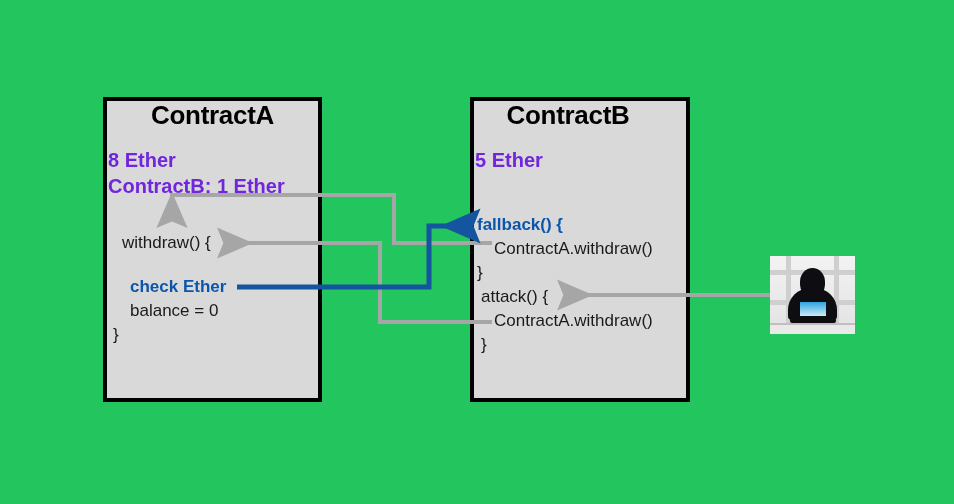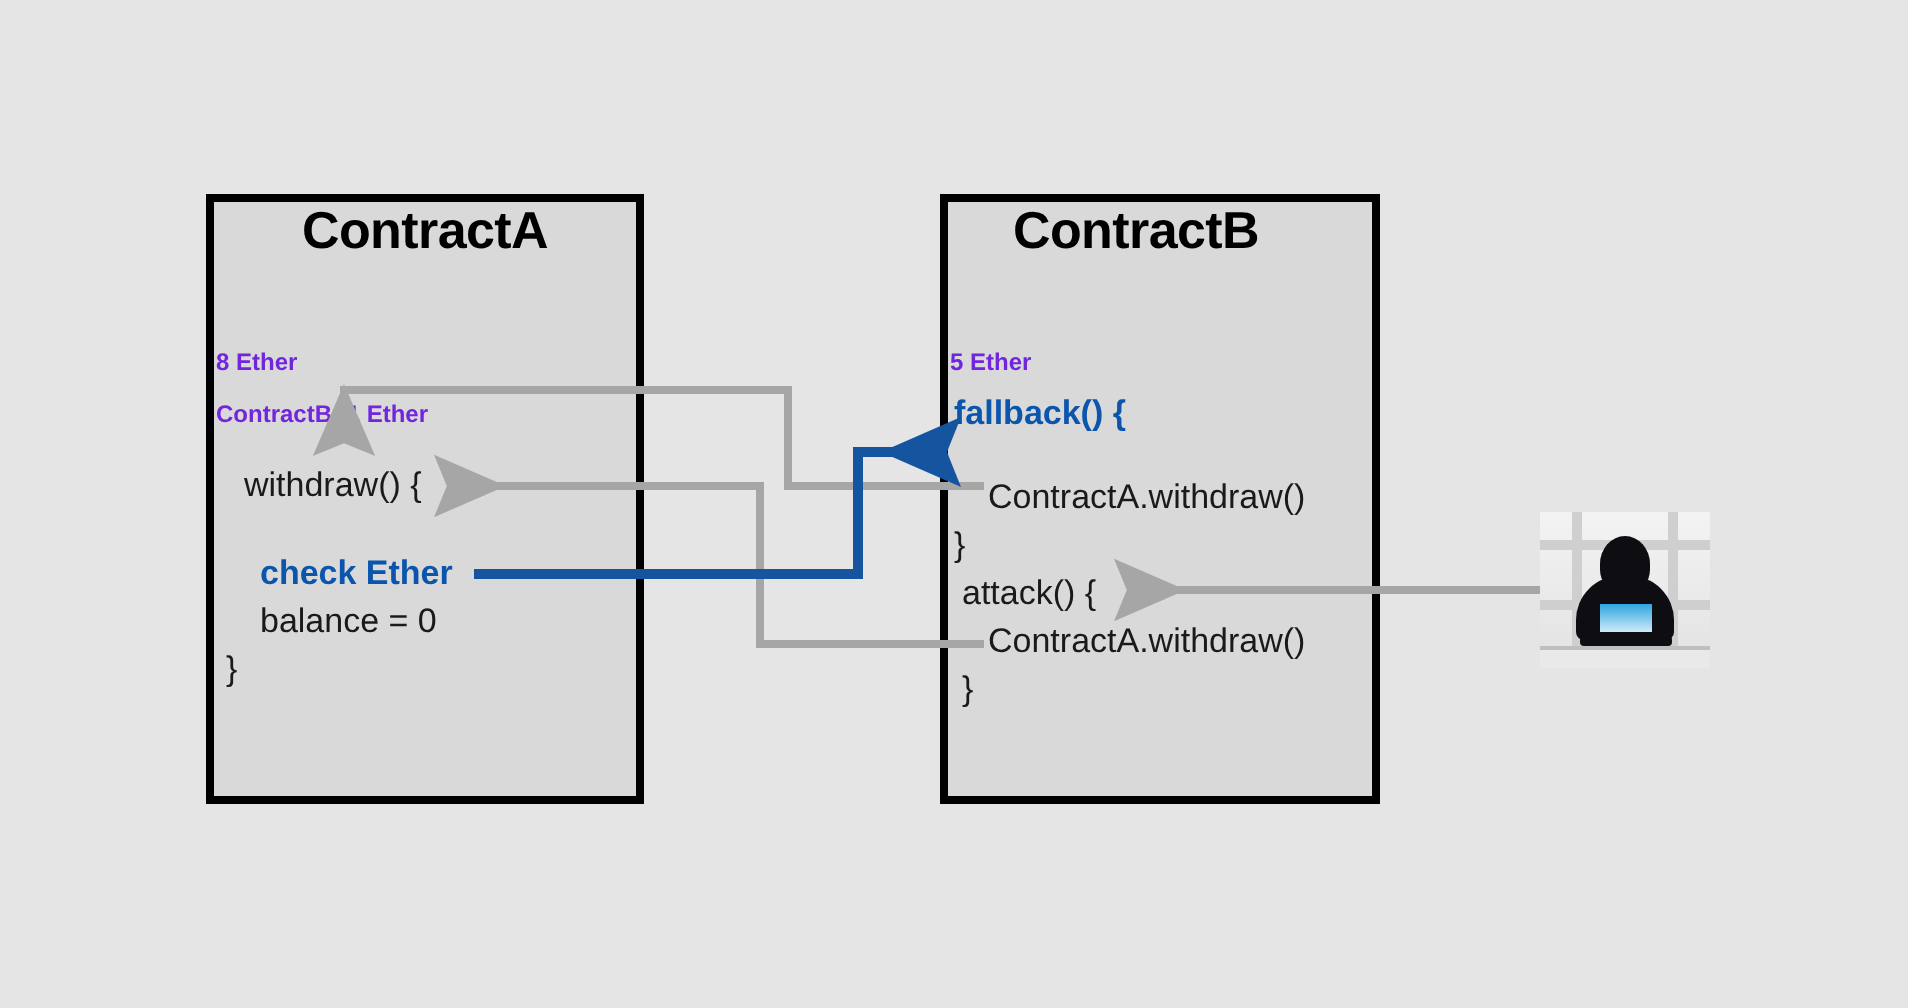--- a/index.html
+++ b/index.html
@@ -4,21 +4,21 @@
 <style>
   html, body {
     margin: 0;
     padding: 0;
     background: #ffffff;
   }
   #canvas {
     position: relative;
     width: 954px;
     height: 504px;
-    background: #e5e5e5;
+    background: #22c55e;
     overflow: hidden;
     font-family: "Liberation Sans", sans-serif;
   }
   .contract-box {
     position: absolute;
     background: #d9d9d9;
     border: 4px solid #000000;
     box-sizing: border-box;
   }
   #contract-a-box { left: 103px; top: 97px; width: 219px; height: 305px; }
@@ -34,23 +34,22 @@
     color: #000000;
     letter-spacing: -0.3px;
   }
   #contract-a-title { top: 100px; }
   #contract-b-title { top: 100px; }
 
   .ether-line {
     position: absolute;
     color: #7126de;
     font-weight: bold;
-    font-size: 12px;
+    font-size: 20px;
     white-space: nowrap;
-    margin-top: 25px;
   }
   #a-ether-total { left: 108px; top: 149px; }
   #a-ether-b     { left: 108px; top: 175px; }
   #b-ether-total { left: 475px; top: 149px; }
 
   .code-line {
     position: absolute;
     font-size: 17px;
     color: #1a1a1a;
     white-space: nowrap;
@@ -61,21 +60,21 @@
   }
 
   
   #a-code-1 { left: 122px; top: 233px; }
   #a-code-2 { left: 128px; top: 253px; }
   #a-code-3 { left: 130px; top: 277px; }
   #a-code-4 { left: 130px; top: 301px; }
   #a-code-5 { left: 113px; top: 325px; }
 
   
-  #b-code-1 { left: 477px; top: 197px; }
+  #b-code-1 { left: 477px; top: 215px; }
   #b-code-2 { left: 494px; top: 239px; }
   #b-code-3 { left: 477px; top: 263px; }
   #b-code-4 { left: 481px; top: 287px; }
   #b-code-5 { left: 494px; top: 311px; }
   #b-code-6 { left: 481px; top: 335px; }
 
   #wires {
     position: absolute;
     left: 0;
     top: 0;

